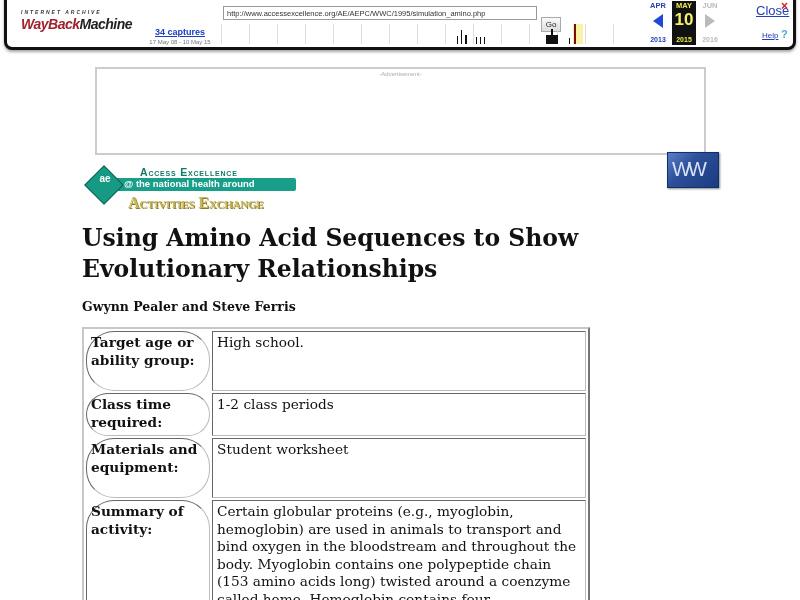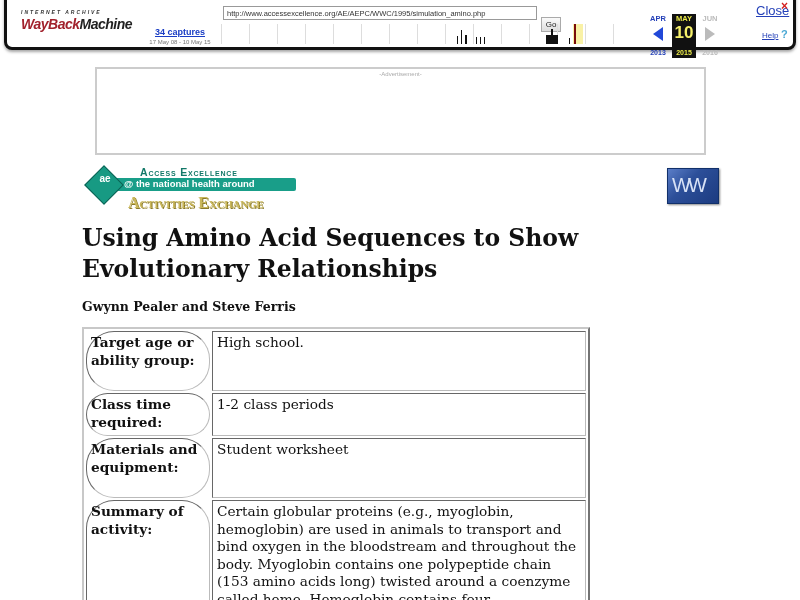--- a/index.html
+++ b/index.html
@@ -32,21 +32,21 @@
       border: 1px solid #aaa; background: linear-gradient(#fafafa,#ddd);
       font-size: 8px; text-align: center; line-height: 13px; color: #222;
     }
     .wb-sparkline { position: absolute; left: 212px; top: 25px; width: 420px; height: 22px; }
     .spark-tick { position: absolute; bottom: 0; width: 1px; height: 20px; background: #ddd; }
     .spark-bar { position: absolute; bottom: 0; background: #111; }
     .spark-hl { position: absolute; bottom: 0; width: 10px; height: 20px; background: #f9f1a6; }
     .spark-cur { position: absolute; bottom: 0; width: 2px; height: 20px; background: #7a0c0c; }
 
     .wb-cal { position: absolute; left: 637px; top: 4px; width: 82px; height: 44px; }
-    .wb-col { position: absolute; top: 13px; width: 24px; height: 44px; text-align: center; }
+    .wb-col { position: absolute; top: 0; width: 24px; height: 44px; text-align: center; }
     .wb-col .m { font-size: 7.5px; font-weight: bold; line-height: 10px; }
     .wb-col .y { font-size: 7px; font-weight: bold; position: absolute; bottom: 2px; left: 0; width: 100%; }
     .wb-prev { left: 2px; color: #2440b8; }
     .wb-curr { left: 28px; background: #111; color: #ecec4a; }
     .wb-next { left: 54px; color: #bbb; }
     .wb-day { font-size: 17px; font-weight: bold; line-height: 18px; color: #f5f06a; }
     .arrow-left {
       width: 0; height: 0; margin: 3px auto 0;
       border-top: 7px solid transparent; border-bottom: 7px solid transparent; border-right: 10px solid #2148d8;
     }
@@ -93,21 +93,21 @@
       font-weight: bold; font-size: 9.5px; color: #fff; white-space: nowrap;
     }
     .ae-exchange {
       position: absolute; left: 44px; top: 31px; font-family: "Liberation Serif", serif;
       font-size: 16px; font-weight: bold; color: #c9b75b; font-variant: small-caps;
       letter-spacing: -0.2px; text-shadow: 1px 1px 0 #8a7a2c;
     }
 
     
     .ww-logo {
-      position: absolute; left: 667px; top: 168px; width: 52px; height: 36px;
+      position: absolute; left: 667px; top: 152px; width: 52px; height: 36px;
       background: linear-gradient(135deg, #5b7ec8 0%, #2c4f99 40%, #1c3b80 100%);
       border: 1px solid #11306a; box-shadow: 1px 1px 2px #888; text-align: center;
     }
     .ww-logo span {
       position: absolute; left: 4px; top: 5px; font-family: "Liberation Sans", sans-serif;
       font-size: 20px; color: #d8e2f6; letter-spacing: -3px; font-weight: normal;
     }
 
     
     .page-title {

